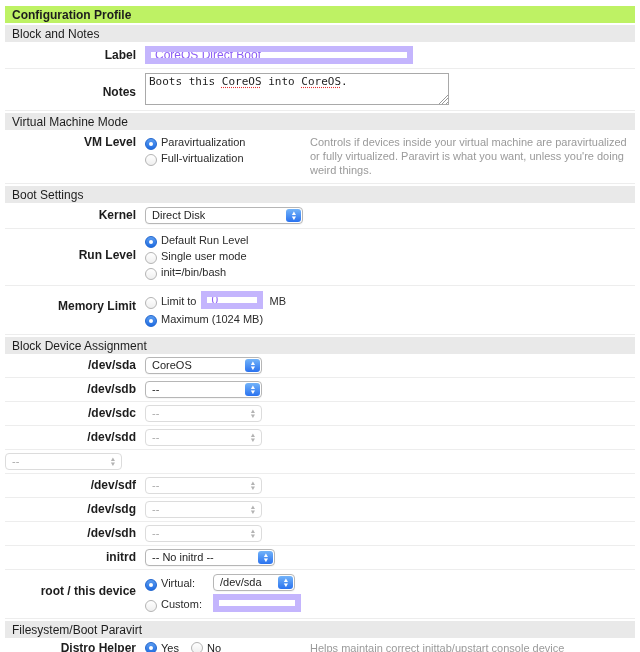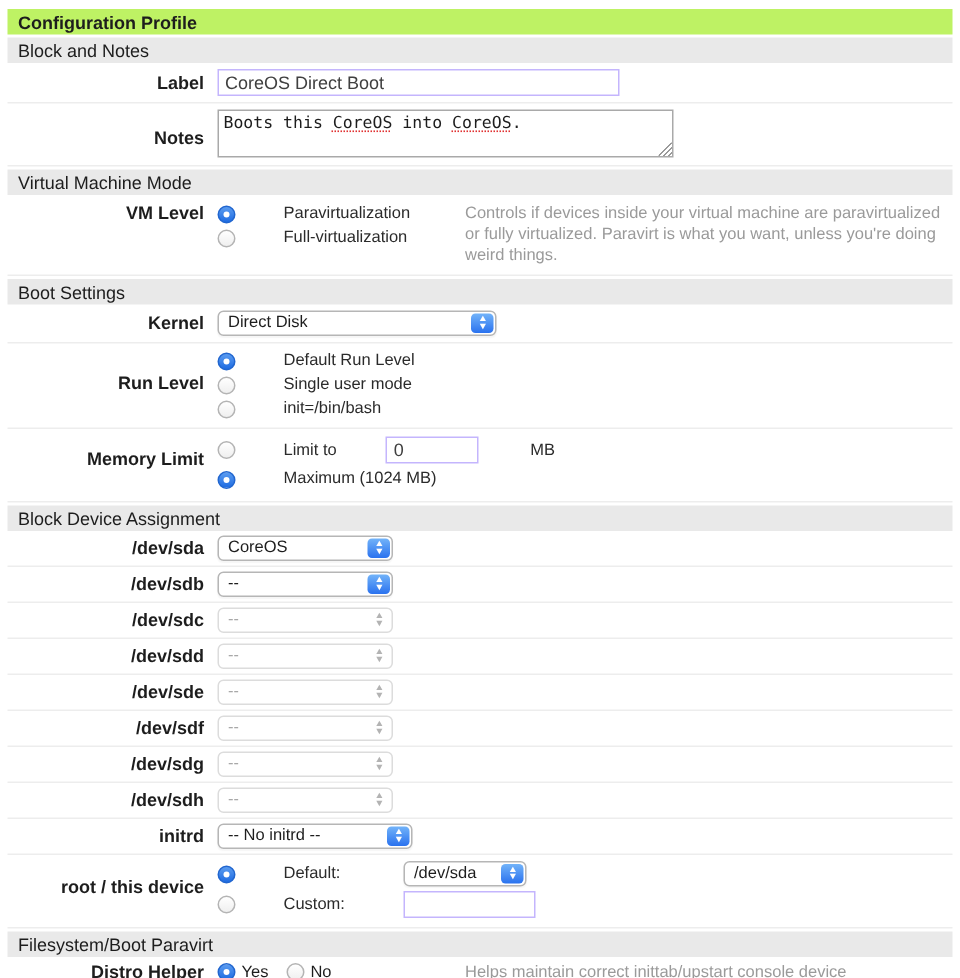--- a/index.html
+++ b/index.html
@@ -23,22 +23,22 @@
   .row { display:flex; align-items:flex-start; border-bottom:1px solid #ededed; padding:3px 0; }
   .lbl {
     width:140px; flex:0 0 140px; text-align:right; font-weight:bold;
     padding-right:9px; padding-top:2px; font-size:12px; line-height:14px;
   }
   .ctl { flex:0 0 auto; }
   .ctl-fixed { width:165px; flex:0 0 165px; }
   .help { color:#9a9a9a; font-size:11px; line-height:14px; padding-top:2px; flex:1 1 auto; padding-right:8px; }
 
   input.txt {
-    border:1px solid #c4b5fd; height:18px; padding:1px 4px; font-size:12px;
-    font-family:"Liberation Sans", sans-serif; color:#404040; background:#fff;
+    border:6px solid #c4b5fd; height:18px; padding:1px 4px; font-size:12px;
+    font-family:"Liberation Sans", sans-serif; color:#8b5cf6; background:#fff;
   }
   .in-label { width:268px; }
   .in-mem { width:62px; height:16px; }
   .in-custom { width:88px; height:16px; }
 
   .fake-ta {
     width:304px; height:32px; border:1px solid #a9a9a9; background:#fff;
     font-family:"DejaVu Sans Mono", monospace; font-size:11px; line-height:13px;
     padding:1px 3px; position:relative; white-space:pre-wrap;
   }
@@ -59,37 +59,37 @@
   .select .val { white-space:nowrap; overflow:hidden; }
   .stepper {
     width:15px; height:13px; margin:1px; border-radius:3px; flex:0 0 15px;
     background:linear-gradient(#72b3f9, #2a72ef);
     display:flex; flex-direction:column; align-items:center; justify-content:center;
     color:#fff;
   }
   .stepper span { font-size:6px; line-height:5px; display:block; transform:scaleX(1.15); }
   .select.disabled { border-color:#dcdcdc; color:#a8a8a8; box-shadow:none; }
   .select.disabled .stepper { background:none; color:#b3b3b3; }
-  .w-kernel { width:186px; }
+  .w-kernel { width:158px; }
   .w-dev { width:117px; }
   .w-initrd { width:130px; }
   .w-std { width:82px; }
 
   
   .radio {
     width:12px; height:12px; border-radius:50%; display:inline-block;
     border:1px solid #b4b4b4; background:linear-gradient(#fff,#efefef);
     vertical-align:-2px; margin-right:4px; position:relative; flex:0 0 12px;
   }
   .radio.on { background:linear-gradient(#5b9cf0,#1f6ce2); border-color:#2166cf; }
   .radio.on::after {
     content:""; position:absolute; left:3px; top:3px; width:4px; height:4px;
     border-radius:50%; background:#fff;
   }
-  .opt { display:flex; align-items:center; font-size:11px; line-height:15px; margin:0 0 1px 0;gap:28px; }
+  .opt { display:flex; align-items:flex-end; font-size:11px; line-height:15px; margin:0 0 1px 0; }
   .opt .otxt { color:#2b2b2b; }
 
   .yn { display:flex; align-items:flex-start; font-size:11px; }
   .yn .otxt { margin-right:12px; }
 
   .row-helper { padding:2px 0; min-height:20px; align-items:center; }
   .row-helper .lbl { padding-top:0; }
   .row-helper .help { padding-top:0; }
 
   .optlabel-fixed { width:52px; flex:0 0 52px; }
@@ -231,21 +231,20 @@
         <span class="val">--</span>
         <span class="stepper">
             <span>▲</span>
             <span>▼</span>
           </span>
       </div>
     </div>
   </div>
 
   <div class="row">
-    <div class="lbl" style="padding-top:1px;">/dev/sde</div>
     <div class="ctl">
       <div class="select w-dev disabled">
         <span class="val">--</span>
         <span class="stepper">
             <span>▲</span>
             <span>▼</span>
           </span>
       </div>
     </div>
   </div>
@@ -300,21 +299,21 @@
           </span>
       </div>
     </div>
   </div>
 
   <div class="row" style="padding:4px 0 5px 0;">
     <div class="lbl" style="padding-top:10px;">root / this device</div>
     <div class="ctl">
       <div class="opt" style="margin-bottom:3px;">
         <span class="radio on"></span>
-        <span class="otxt optlabel-fixed">Default:</span>
+        <span class="otxt optlabel-fixed">Virtual:</span>
         <div class="select w-std">
           <span class="val">/dev/sda</span>
           <span class="stepper">
               <span>▲</span>
               <span>▼</span>
             </span>
         </div>
       </div>
       <div class="opt">
         <span class="radio"></span>

